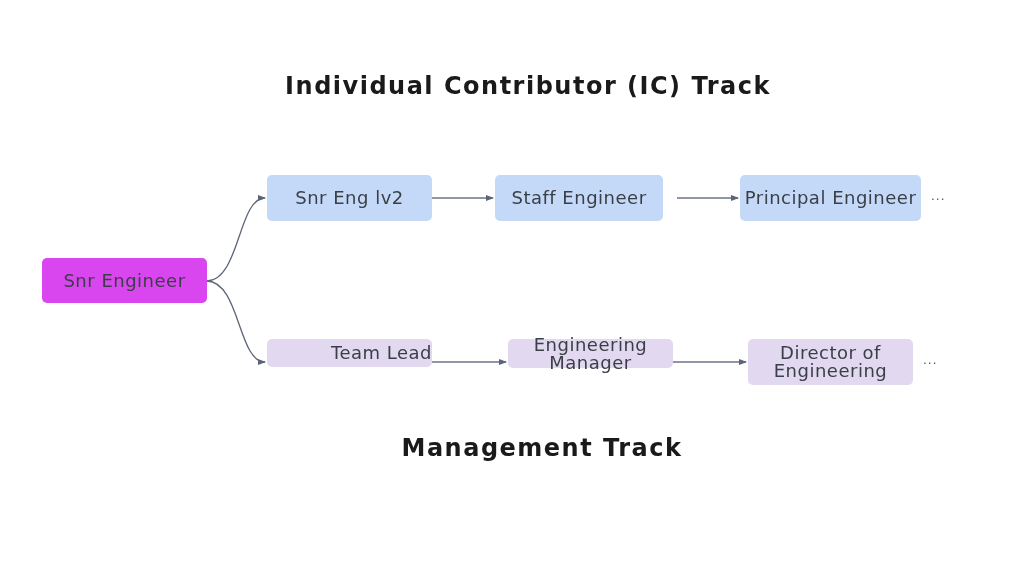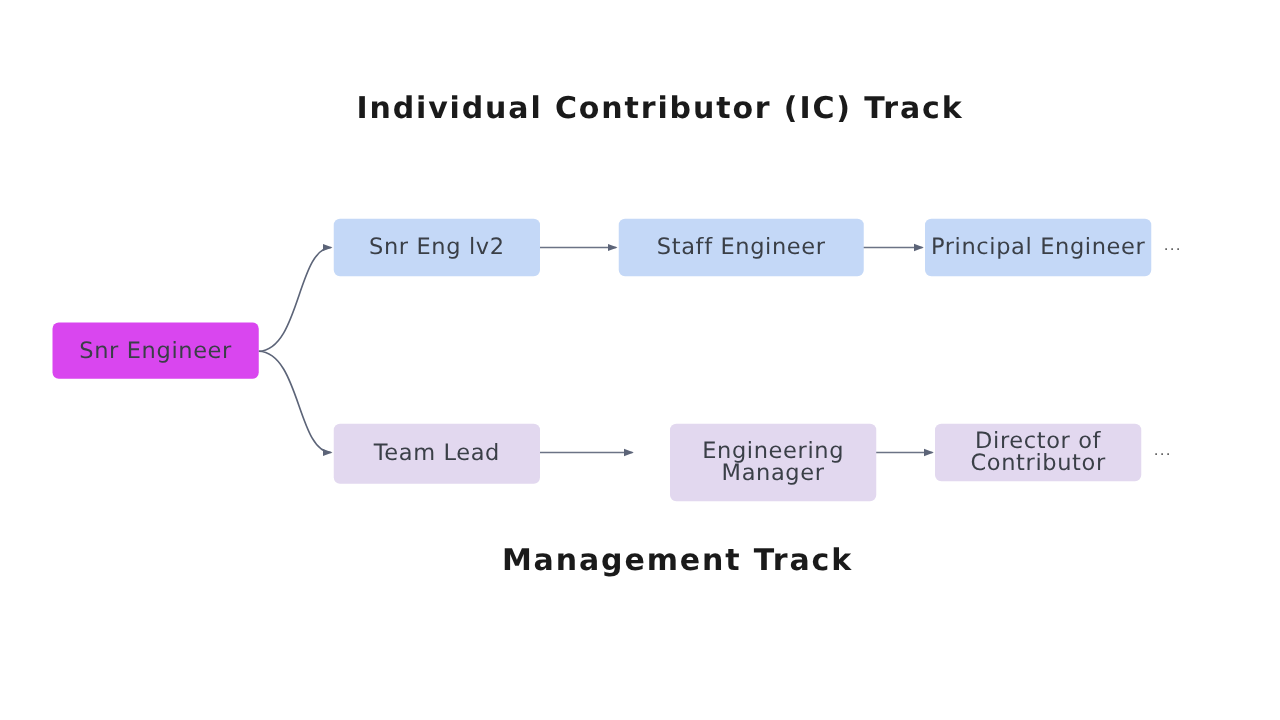--- a/index.html
+++ b/index.html
@@ -39,30 +39,30 @@
   <line x1="673" y1="362" x2="746" y2="362" stroke="#6b7385" stroke-width="1.3" marker-end="url(#arrow)"></line>
 </svg>
 
 <div class="node yellow" style="left:42px; top:258px; width:165px; height:45px;">
   <span>Snr Engineer</span>
 </div>
 
 <div class="node blue" style="left:267px; top:175px; width:165px; height:46px;">
   <span>Snr Eng lv2</span>
 </div>
-<div class="node blue" style="left:495px; top:175px; width:196px; height:46px;">
+<div class="node blue" style="left:495px; top:175px; width:168px; height:46px;">
   <span>Staff Engineer</span>
 </div>
 <div class="node blue" style="left:740px; top:175px; width:181px; height:46px;">
   <span>Principal Engineer</span>
 </div>
 <div class="ellipsis" style="left:931px; top:189px;">...</div>
 
-<div class="node purple" style="left:267px; top:339px; width:165px; height:48px;">
+<div class="node purple" style="left:267px; top:339px; width:165px; height:28px;justify-content:flex-end;">
   <span>Team Lead</span>
 </div>
-<div class="node purple" style="left:508px; top:339px; width:165px; height:62px; padding: 0 12px; margin-left: 28px;">
+<div class="node purple" style="left:508px; top:339px; width:165px; height:29px; padding: 0 12px;">
   <span>Engineering Manager</span>
 </div>
 <div class="node purple" style="left:748px; top:339px; width:165px; height:46px; padding: 0 20px;">
-  <span>Director of Contributor</span>
+  <span>Director of Engineering</span>
 </div>
 <div class="ellipsis" style="left:923px; top:353px;">...</div>
 
 </body></html>

